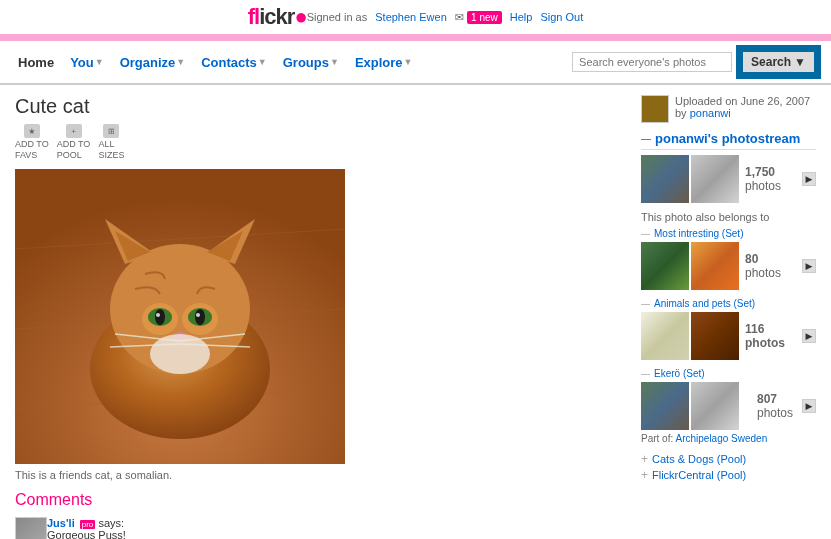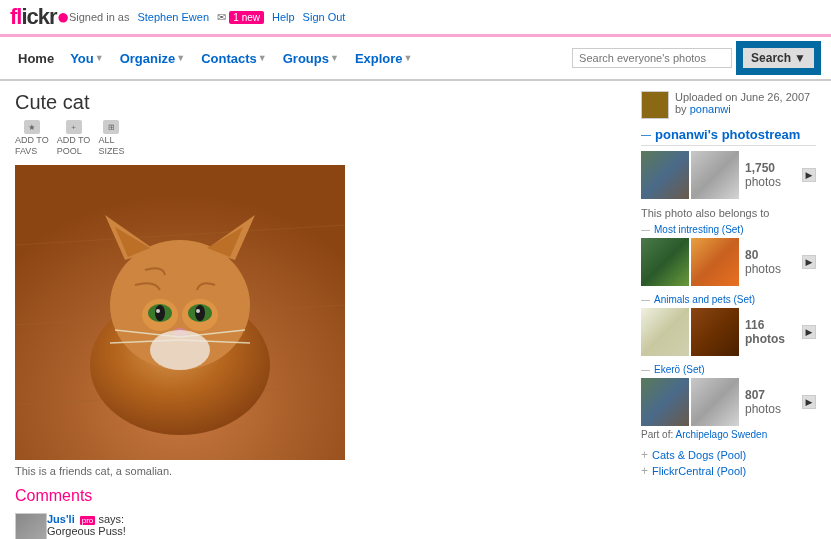--- a/index.html
+++ b/index.html
@@ -1,19 +1,19 @@
 <!DOCTYPE html>
 <html><head>
   <meta charset="utf-8">
   <style>
     * { margin: 0; padding: 0; box-sizing: border-box; }
     body { font-family: Arial, Helvetica, sans-serif; font-size: 12px; background: #fff; color: #333; width: 831px; min-height: 539px; overflow-x: hidden; }
 
     
-    #header { background: #fff; border-bottom: 3px solid #f9a8d4; padding: 4px 10px; display: flex; align-items: center; justify-content: flex-start; }
+    #header { background: #fff; border-bottom: 7px solid #f9a8d4; padding: 4px 10px; display: flex; align-items: center; justify-content: center; }
     #header-left { display: flex; align-items: center; gap: 0; }
     .flickr-logo { font-size: 22px; font-weight: bold; color: #333; letter-spacing: -1px; }
     .flickr-logo span.fl { color: #ff0084; }
     .flickr-logo span.ickr { color: #333; }
     .flickr-logo span.dot { color: #ff0084; }
     #header-right { display: flex; align-items: center; gap: 8px; font-size: 11px; color: #666; }
     #header-right a { color: #06c; text-decoration: none; }
     .msg-badge { background: #ff0084; color: #fff; border-radius: 2px; padding: 1px 4px; font-size: 10px; }
 
     
@@ -303,21 +303,21 @@
 
     <div class="set-section">
       <div class="set-header">
         <span class="set-toggle">—</span>
         <a href="#" class="set-name">Ekerö (Set)</a>
       </div>
       <div class="strip-row">
         <div class="strip-thumb strip-thumb-1"></div>
         <div class="strip-thumb strip-thumb-2"></div>
         <div style="position:relative; flex:1; display:flex; align-items:center;">
-          <div style="font-size:12px; color:#666; margin-left:4px;">
+          <div style="font-size:12px; color:#666; margin-left:16px;">
             <strong>807</strong><br>
             <span>photos</span>
           </div>
         </div>
         <div class="strip-arrow">▶</div>
       </div>
       <p class="part-of">
         Part of: <a href="#">Archipelago Sweden</a>
       </p>
     </div>

